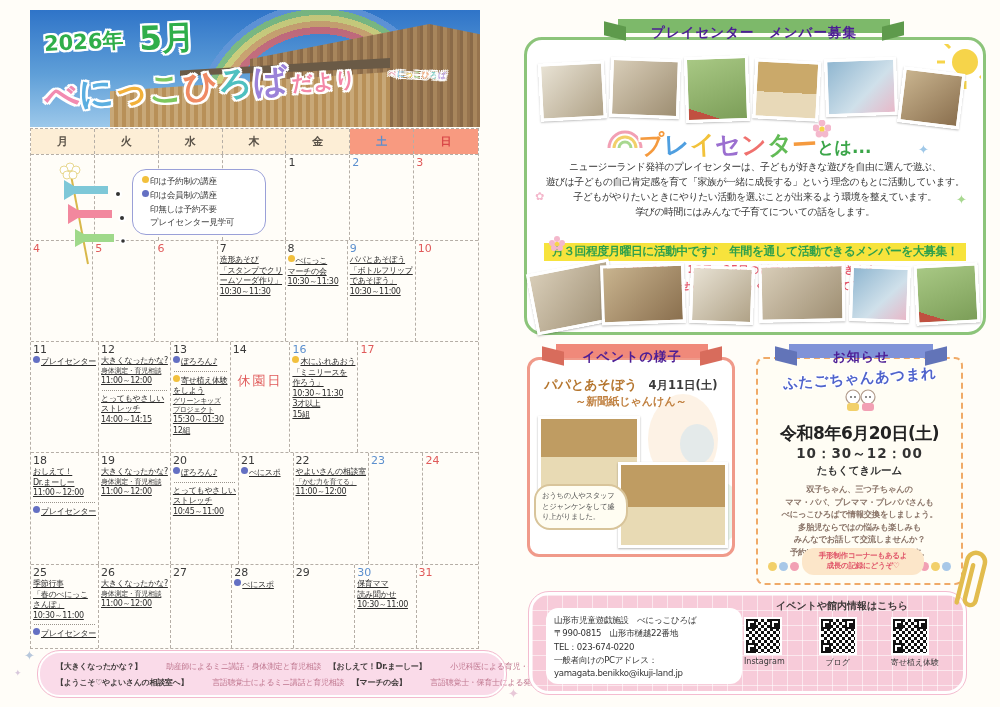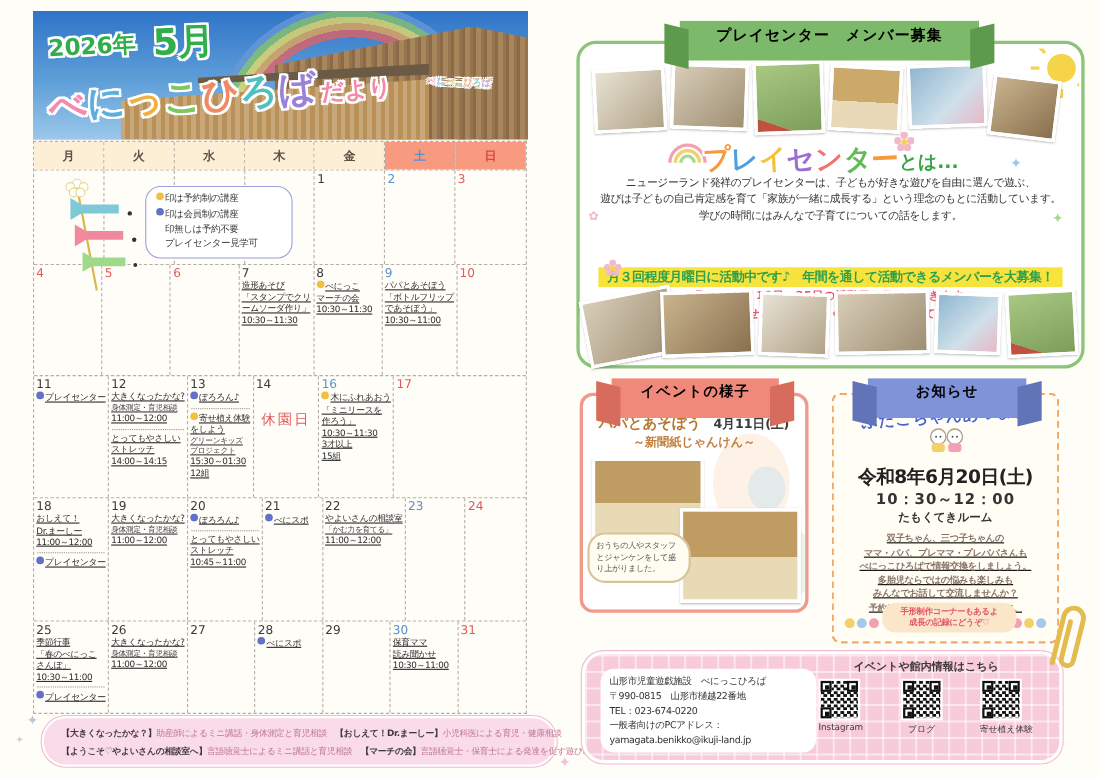--- a/index.html
+++ b/index.html
@@ -61,25 +61,25 @@
   #legend-box{position:absolute;left:132px;top:169px;width:134px;height:66px;background:#fff;
     border:1.5px solid #9aa0d8;border-radius:14px;padding:5px 6px 0 9px;z-index:3;}
   .legend-line{font-size:8.6px;color:#3a3a3a;line-height:1.6;white-space:nowrap;letter-spacing:-.3px;}
   #koinobori{position:absolute;left:48px;top:158px;z-index:3;}
 
   
   #footnote{position:absolute;left:38px;top:651px;width:468px;height:46px;background:var(--footnote-pink);
     border:2px solid #fff;outline:1px solid #f3b9ce;border-radius:22px;padding:6px 16px 0 16px;}
   .fn-line{font-size:8px;line-height:1.95;white-space:nowrap;letter-spacing:-.3px;}
   .fn-b{font-weight:bold;color:#3f3a3a;}
-  .fn-t{color:#c07890;}
+  .fn-t{color:#c07890;margin-left:24px;}
   .sparkle{position:absolute;font-size:13px;color:#cfd8e8;}
 
   
-  .ribbon{position:absolute;height:36px;line-height:26px;text-align:center;color:#000000;font-weight:bold;
+  .ribbon{position:absolute;height:14px;line-height:26px;text-align:center;color:#4c1d95;font-weight:bold;
     font-size:13.5px;letter-spacing:1px;z-index:4;}
   .ribbon:before,.ribbon:after{content:'';position:absolute;top:5px;width:22px;height:100%;z-index:-1;}
   .ribbon:before{left:-14px;transform:skewY(14deg);}
   .ribbon:after{right:-14px;transform:skewY(-14deg);}
   .ribbon-green{background:var(--recruit-green);}
   .ribbon-green:before,.ribbon-green:after{background:#5e9a4c;}
   .ribbon-coral{background:var(--event-coral);font-size:13px;}
   .ribbon-coral:before,.ribbon-coral:after{background:#d86c5c;}
   .ribbon-peri{background:var(--notice-periwinkle);font-size:13px;}
   .ribbon-peri:before,.ribbon-peri:after{background:#6274b8;}
@@ -128,21 +128,21 @@
 
   
   #notice-box{position:absolute;left:756px;top:357px;width:207px;height:228px;background:#fffdf4;
     border:2px dashed #f0aa68;border-radius:8px;text-align:center;}
   #notice-title{display:inline-block;margin-top:10px;font-size:14.5px;font-weight:bold;color:#4f63cc;
     transform:rotate(-4deg);letter-spacing:.5px;
     text-shadow:-1px -1px 0 #fff,1px -1px 0 #fff,-1px 1px 0 #fff,1px 1px 0 #fff;}
   #notice-date{font-size:17px;font-weight:bold;color:#222;margin-top:6px;letter-spacing:-.5px;}
   #notice-time{font-size:13.5px;font-weight:bold;color:#333;letter-spacing:1px;}
   #notice-place{font-size:10.5px;font-weight:bold;color:#333;margin-top:1px;}
-  #notice-body{margin-top:5px;text-decoration:underline;}
+  #notice-body{margin-top:5px;}
   .nb-line{font-size:8.4px;color:#8a7468;font-weight:bold;line-height:1.5;white-space:nowrap;letter-spacing:-.3px;}
   #notice-banner{position:absolute;left:44px;bottom:8px;width:122px;background:#fce6c9;border-radius:12px;padding:3px 2px;}
   .banner-line{font-size:7.6px;color:#e0566a;font-weight:bold;line-height:1.4;white-space:nowrap;letter-spacing:-.3px;}
   .mini-dots{position:absolute;bottom:12px;display:flex;gap:2px;}
   .mini-dots span{width:9px;height:9px;border-radius:50%;display:inline-block;}
 
   
   #contact-box{position:absolute;left:529px;top:592px;width:437px;height:102px;border-radius:20px;
     background:linear-gradient(rgba(255,255,255,.55) 1.5px,transparent 1.5px),
                linear-gradient(90deg,rgba(255,255,255,.55) 1.5px,transparent 1.5px),var(--contact-pink);
@@ -495,20 +495,21 @@
       <path d="M4 28 a16 16 0 0 1 32 0" fill="none" stroke="#f2a0b4" stroke-width="3"></path>
       <path d="M9 28 a11 11 0 0 1 22 0" fill="none" stroke="#f2d06a" stroke-width="3"></path>
       <path d="M14 28 a6 6 0 0 1 12 0" fill="none" stroke="#a8d890" stroke-width="3"></path>
     </svg>
     <div id="pc-title">
       <span><span class="tc outl" style="color: rgb(245, 154, 62);">プ</span><span class="tc outl" style="color: rgb(79, 159, 224);">レ</span><span class="tc outl" style="color: rgb(242, 194, 58);">イ</span><span class="tc outl" style="color: rgb(155, 111, 208);">セ</span><span class="tc outl" style="color: rgb(240, 113, 110);">ン</span><span class="tc outl" style="color: rgb(98, 187, 86);">タ</span><span class="tc outl" style="color: rgb(245, 154, 62);">ー</span></span><span class="ts">とは...</span>
     </div>
     <div id="pc-paragraph">
         <div class="para-line">ニュージーランド発祥のプレイセンターは、子どもが好きな遊びを自由に選んで遊ぶ、</div>
         <div class="para-line">遊びは子どもの自己肯定感を育て「家族が一緒に成長する」という理念のもとに活動しています。</div>
+        <div class="para-line">子どもがやりたいときにやりたい活動を選ぶことが出来るよう環境を整えています。</div>
         <div class="para-line">学びの時間にはみんなで子育てについての話をします。</div>
       </div>
     <div id="pc-highlight-wrap">
       <span id="pc-highlight">月３回程度月曜日に活動中です♪　年間を通して活動できるメンバーを大募集！</span>
     </div>
     <div id="pc-notes">
         <div class="note-line">5月は11日、18日、25日の活動日に見学ができます。</div>
         <div class="note-line">予約はいりません。当日たもくてきルームに来て下さいね</div>
       </div>
     <span class="sparkle" style="left:46px;top:242px;color:#f2d44a;font-size:15px;">☆</span>

